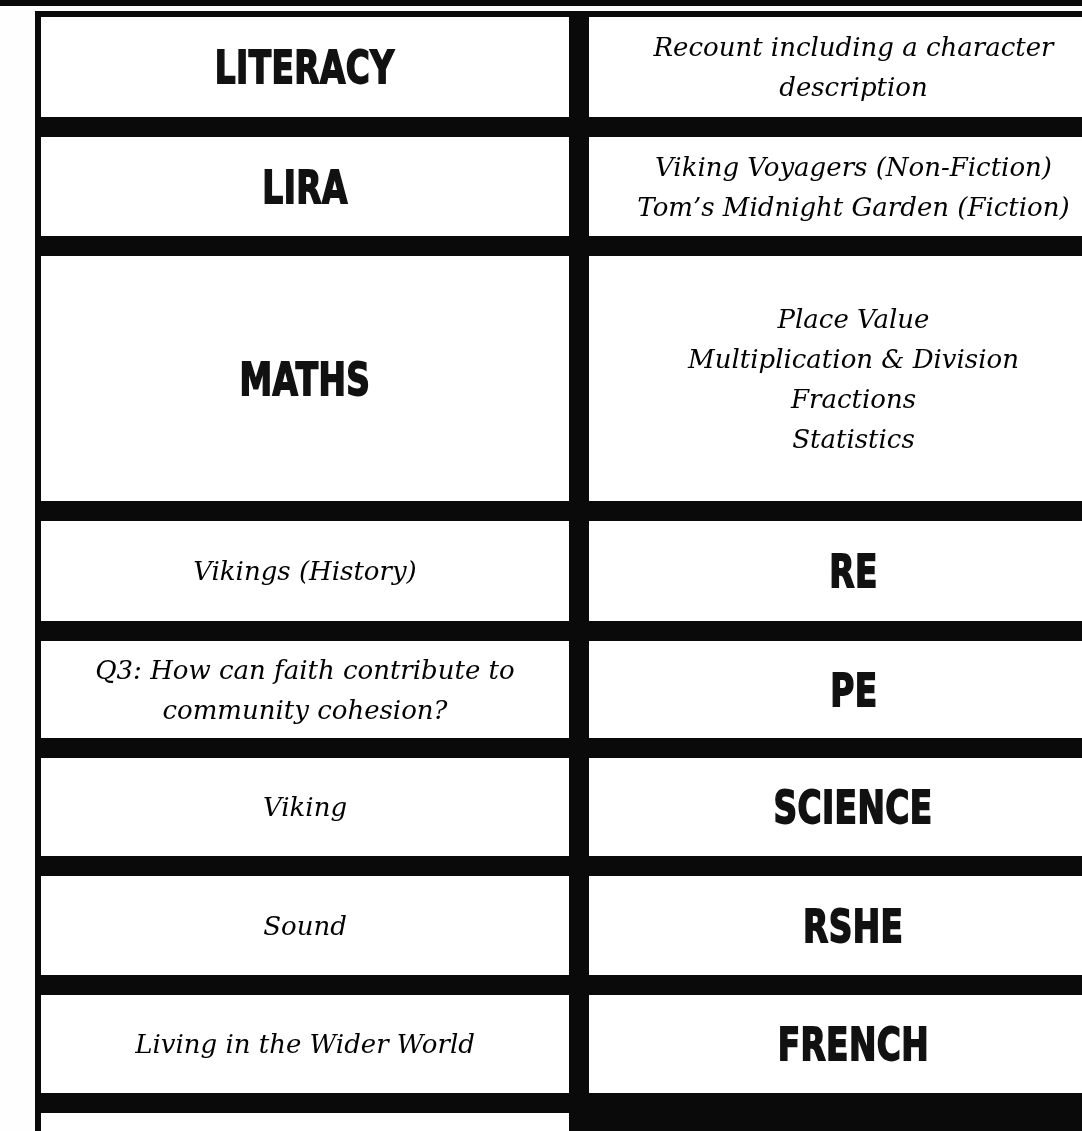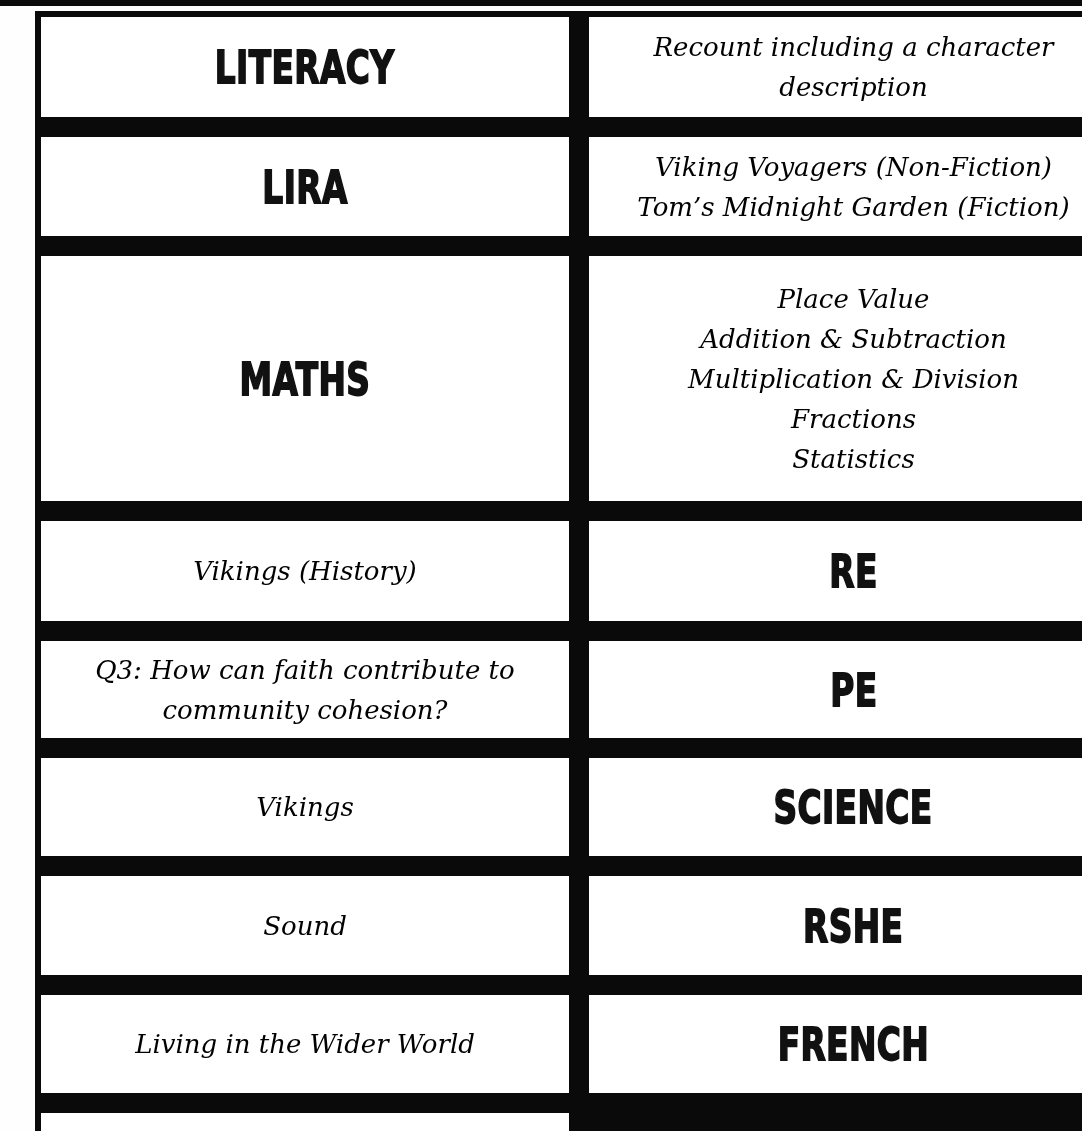--- a/index.html
+++ b/index.html
@@ -89,42 +89,41 @@
     <div class="cell topic-cell">
       <div class="topic-line">Viking Voyagers (Non-Fiction)</div>
       <div class="topic-line">Tom’s Midnight Garden (Fiction)</div>
     </div>
 
     <div class="cell subject-cell">
       <span class="subject-label">MATHS</span>
     </div>
     <div class="cell topic-cell">
       <div class="topic-line">Place Value</div>
-      <div class="topic-line">Addition &amp; Subtraction</div>
       <div class="topic-line">Multiplication &amp; Division</div>
       <div class="topic-line">Fractions</div>
       <div class="topic-line">Statistics</div>
     </div>
 
     <div class="cell topic-cell">
       <div class="topic-line">Vikings (History)</div>
     </div>
 
     <div class="cell subject-cell">
       <span class="subject-label">RE</span>
     </div>
     <div class="cell topic-cell">
       <div class="topic-line">Q3:  How can faith contribute to community cohesion?</div>
     </div>
 
     <div class="cell subject-cell">
       <span class="subject-label">PE</span>
     </div>
     <div class="cell topic-cell">
-      <div class="topic-line">Vikings</div>
+      <div class="topic-line">Viking</div>
     </div>
 
     <div class="cell subject-cell">
       <span class="subject-label">SCIENCE</span>
     </div>
     <div class="cell topic-cell">
       <div class="topic-line">Sound</div>
     </div>
 
     <div class="cell subject-cell">

